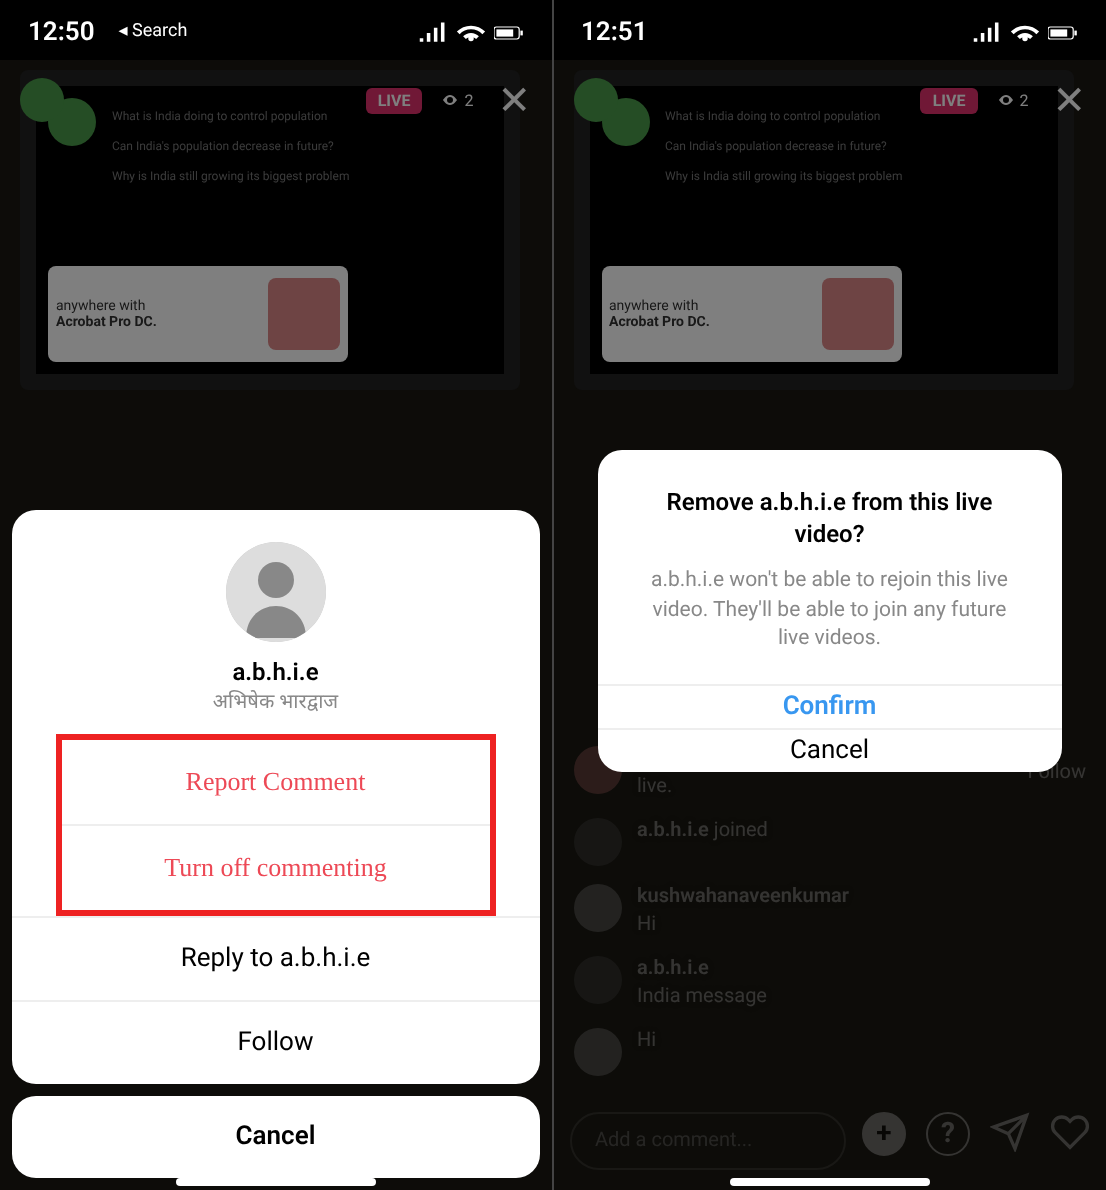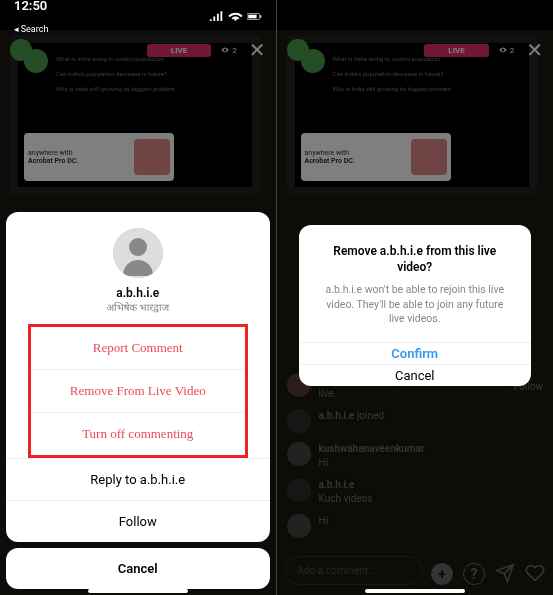--- a/index.html
+++ b/index.html
@@ -1,34 +1,34 @@
 <!DOCTYPE html>
 <html><head>
 <meta charset="utf-8">
 <style>
   * { box-sizing: border-box; margin: 0; padding: 0; font-family: -apple-system, BlinkMacSystemFont, "Segoe UI", Roboto, sans-serif; }
   body { background: #fff; display: flex; width: 553px; height: 595px; overflow: hidden; }
   .phone { position: relative; width: 276.5px; height: 595px; background: #000; overflow: hidden; }
   .phone.left { border-right: 1px solid #444; }
   .status-bar { position: absolute; top: 0; left: 0; right: 0; height: 32px; display: flex; align-items: center; justify-content: space-between; padding: 0 14px; color: #fff; font-size: 13px; font-weight: 600; z-index: 50; }
-  .status-left { display: flex; flex-direction: column; gap: 12px; }
+  .status-left { display: flex; flex-direction: row; gap: 12px; }
   .status-time { font-size: 13px; font-weight: 600; line-height: 1; }
   .status-back { font-size: 9px; font-weight: 400; }
   .status-icons { display: flex; gap: 4px; align-items: center; }
   .status-icons svg { width: 15px; height: 11px; fill: #fff; }
   .bg-photo { position: absolute; top: 30px; left: 0; right: 0; bottom: 0; background: #1a1812; }
   .monitor { position: absolute; top: 5px; left: 10px; width: 250px; height: 160px; background: #000000; border: 8px solid #222; border-radius: 4px; }
   .monitor::before { content: ""; position: absolute; top: 6px; left: 6px; width: 24px; height: 24px; background: #4a9b4a; border-radius: 50%; }
   .monitor-text { position: absolute; top: 8px; left: 38px; right: 10px; font-size: 6px; color: #777; line-height: 2.5; }
   .monitor-ad { position: absolute; bottom: 6px; left: 6px; width: 150px; height: 48px; background: #fff; border-radius: 4px; display: flex; align-items: center; padding: 4px; font-size: 7px; color: #333; }
   .monitor-ad .adimg { width: 36px; height: 36px; background: #d88; border-radius: 4px; margin-left: auto; }
   .top-bar { position: absolute; top: 36px; left: 0; right: 0; height: 28px; display: flex; align-items: center; padding: 0 10px; z-index: 10; }
   .top-avatar { width: 22px; height: 22px; border-radius: 50%; background: #4a9b4a; margin-right: 6px; }
   .top-uname { color: #fff; font-size: 11px; flex: 1; text-shadow: 0 0 3px rgba(0,0,0,.6); }
-  .live-badge { background: #e1306c; color: #fff; font-size: 8px; font-weight: 700; padding: 2px 24px; border-radius: 3px; margin-right: 4px; }
+  .live-badge { background: #e1306c; color: #fff; font-size: 8px; font-weight: 700; padding: 2px 6px; border-radius: 3px; margin-right: 4px; }
   .viewer-count { background: rgba(0,0,0,0.45); color: #fff; font-size: 8px; padding: 2px 6px; border-radius: 3px; display: flex; align-items: center; gap: 3px; margin-right: 6px; }
   .close-x { color: #fff; font-size: 20px; }
   .overlay { position: absolute; inset: 0; background: rgba(0,0,0,0.5); z-index: 20; }
   
   .action-sheet { position: absolute; bottom: 6px; left: 6px; right: 6px; z-index: 30; }
   .sheet-main { background: #fff; border-radius: 12px; overflow: hidden; }
   .sheet-header { text-align: center; padding: 16px 0 10px; }
   .sheet-avatar { width: 50px; height: 50px; border-radius: 50%; background: #ccc; margin: 0 auto 8px; display: flex; align-items: center; justify-content: center; overflow: hidden; }
   .sheet-avatar svg { width: 50px; height: 50px; }
   .sheet-user { font-size: 12px; font-weight: 600; color: #000; }
@@ -47,21 +47,21 @@
   .dialog-btn.confirm { color: #3897f0; font-weight: 600; }
   
   .comments-area { position: absolute; bottom: 48px; left: 0; right: 0; z-index: 5; padding: 0 10px; }
   .comment { display: flex; align-items: flex-start; gap: 8px; margin-bottom: 9px; color: #fff; }
   .c-avatar { width: 24px; height: 24px; border-radius: 50%; background: #555; flex-shrink: 0; }
   .c-avatar.pink { background: #c77; }
   .c-avatar.gray { background: #999; }
   .c-text { font-size: 10px; line-height: 1.35; text-shadow: 0 0 3px rgba(0,0,0,.8); }
   .c-uname { font-weight: 600; }
   .c-follow { position: absolute; right: 10px; top: 8px; color: #fff; font-size: 10px; }
-  .comment-input-row { position: absolute; bottom: 10px; left: 8px; right: 8px; display: flex; align-items: flex-end; gap: 8px; z-index: 5; margin-top: 16px; }
+  .comment-input-row { position: absolute; bottom: 10px; left: 8px; right: 8px; display: flex; align-items: flex-start; gap: 8px; z-index: 5; margin-top: 16px; }
   .comment-input { flex: 1; border: 1px solid rgba(255,255,255,0.3); border-radius: 18px; padding: 8px 12px; font-size: 10px; color: #aaa; background: transparent; }
   .input-icons { display: flex; gap: 10px; }
   .circ-btn { width: 22px; height: 22px; border: 1.5px solid #fff; border-radius: 50%; display: flex; align-items: center; justify-content: center; color: #fff; font-size: 14px; font-weight: 700; }
   .circ-btn.filled { background: #fff; color: #000; }
   .icn { color: #fff; font-size: 18px; }
   .dim { opacity: 0.35; }
 </style>
 </head>
 <body>
 
@@ -119,33 +119,48 @@
               <circle cx="25" cy="25" r="25" fill="#ddd"></circle>
               <circle cx="25" cy="19" r="9" fill="#888"></circle>
               <path d="M10 48c0-10 7-16 15-16s15 6 15 16" fill="#888"></path>
             </svg>
         </div>
         <div class="sheet-user">a.b.h.i.e</div>
         <div class="sheet-sub">अभिषेक भारद्वाज</div>
       </div>
       <div class="red-box">
         <div class="sheet-item red">Report Comment</div>
-        <div class="sheet-item red">Remove From Live Video</div>
         <div class="sheet-item red">Turn off commenting</div>
       </div>
       <div class="sheet-item">Reply to a.b.h.i.e</div>
       <div class="sheet-item">Follow</div>
     </div>
     <div class="sheet-cancel">Cancel</div>
   </div>
 
   <div class="home-ind"></div>
 </div>
 
 <div class="phone">
+  <div class="status-bar">
+    <span class="status-time">12:51</span>
+    <div class="status-icons">
+      <svg viewBox="0 0 17 12">
+          <path d="M1 9h2v2H1zM5 6h2v5H5zM9 3h2v8H9zM13 0h2v11h-2z"></path>
+        </svg>
+      <svg viewBox="0 0 16 12">
+          <path d="M8 10.5a1.5 1.5 0 100-3 1.5 1.5 0 000 3zM8 2C5 2 2.3 3.2.3 5.2l1.5 1.5C3.4 5 5.6 4 8 4s4.6 1 6.2 2.7l1.5-1.5C13.7 3.2 11 2 8 2zm0 4c-1.7 0-3.2.7-4.3 1.8l1.5 1.5C5.9 8.5 6.9 8 8 8s2.1.5 2.8 1.3l1.5-1.5C11.2 6.7 9.7 6 8 6z"></path>
+        </svg>
+      <svg viewBox="0 0 25 12">
+          <rect x="0" y="1" width="21" height="10" rx="2" fill="none" stroke="#fff"></rect>
+          <rect x="2" y="3" width="14" height="6" fill="#fff"></rect>
+          <rect x="22" y="4" width="2" height="4" fill="#fff"></rect>
+        </svg>
+    </div>
+  </div>
 
   <div class="bg-photo">
     <div class="monitor">
       <div class="monitor-text">What is India doing to control population<br>Can India's population decrease in future?<br>Why is India still growing its biggest problem</div>
       <div class="monitor-ad">
           <div>anywhere with<br><b>Acrobat Pro DC.</b></div>
           <div class="adimg"></div>
         </div>
     </div>
   </div>
@@ -172,21 +187,21 @@
     <div class="comment">
       <div class="c-avatar"></div>
       <div class="c-text"><span class="c-uname">a.b.h.i.e</span> <span>joined</span></div>
     </div>
     <div class="comment">
       <div class="c-avatar gray"></div>
       <div class="c-text"><span class="c-uname">kushwahanaveenkumar</span><br><span>Hi</span></div>
     </div>
     <div class="comment">
       <div class="c-avatar"></div>
-      <div class="c-text"><span class="c-uname">a.b.h.i.e</span><br><span>Kuch videos</span></div>
+      <div class="c-text"><span class="c-uname">a.b.h.i.e</span><br><span>India message</span></div>
     </div>
     <div class="comment">
       <div class="c-avatar gray"></div>
       <div class="c-text"><span>Hi</span></div>
     </div>
   </div>
 
   <div class="comment-input-row dim">
     <div class="comment-input">Add a comment...</div>
     <div class="input-icons">

